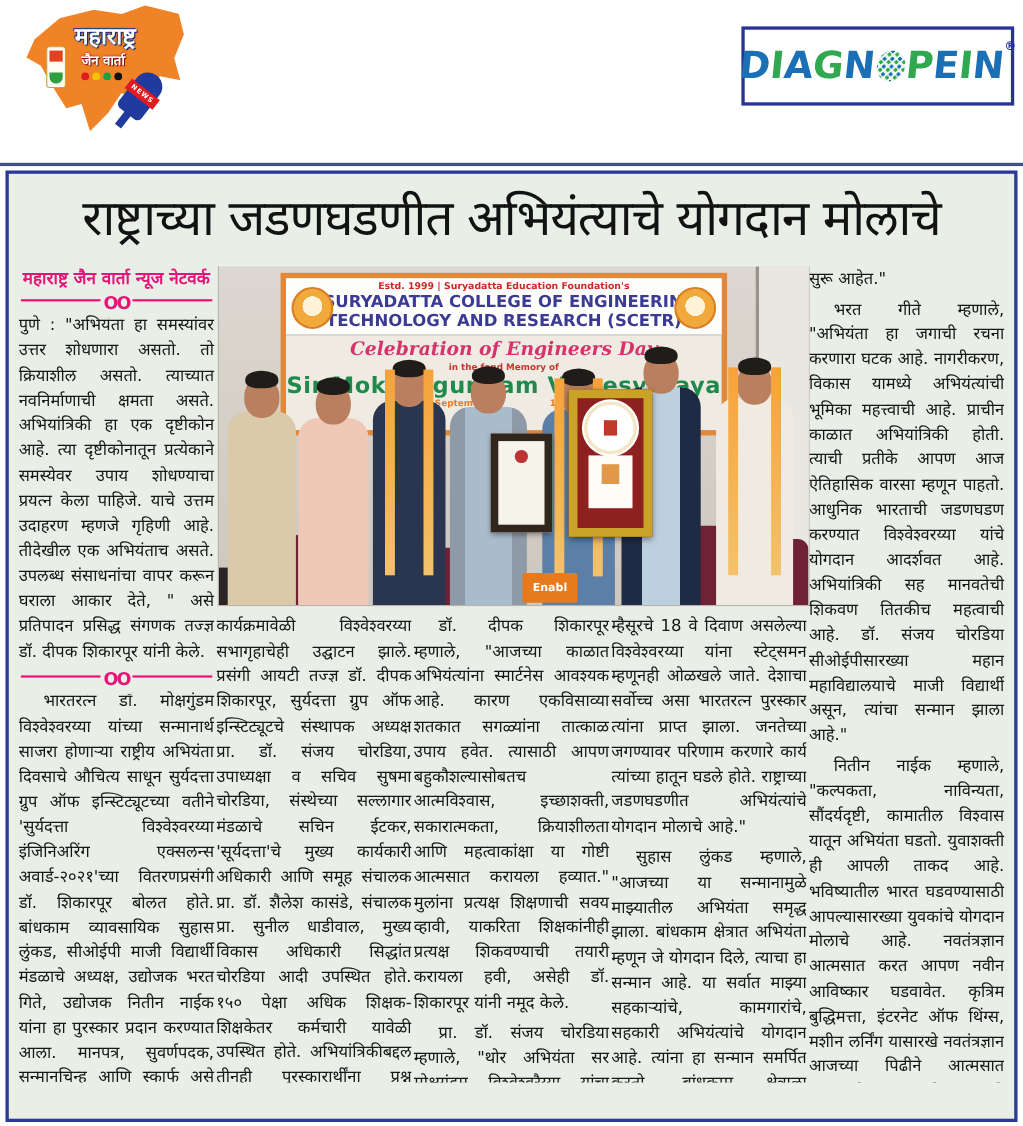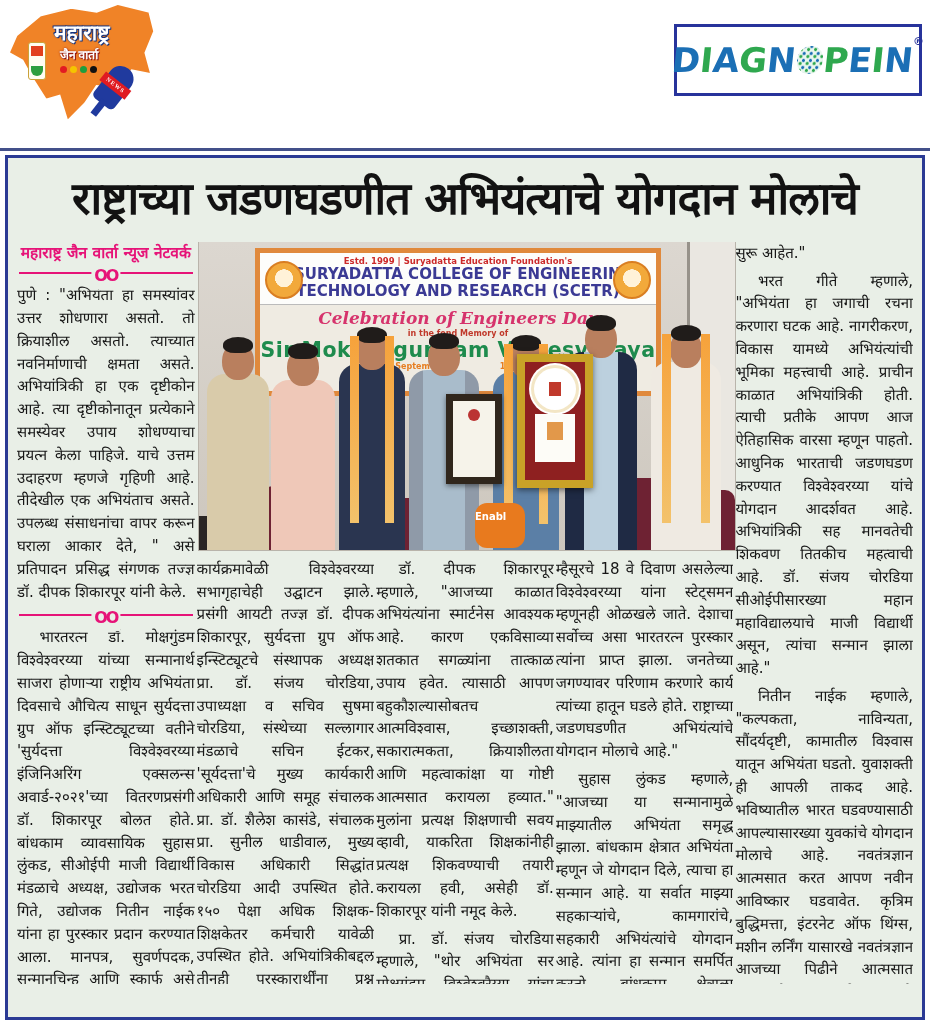--- a/index.html
+++ b/index.html
@@ -1,21 +1,21 @@
 <!DOCTYPE html>
 <html lang="mr"><head>
 <meta charset="utf-8">
 <style>
   * { margin:0; padding:0; box-sizing:border-box; }
   html,body { width:930px; background:#ffffff; font-family:"DejaVu Sans", sans-serif; }
   body { width:930px; height:1024px; position:relative; overflow:hidden; }
 
   
   .masthead { position:relative; height:150px; background:#fff; }
-  .mast-logo { position:absolute; left:2px; top:2px; width:158px; height:122px;font-family:Liberation Serif, serif; }
+  .mast-logo { position:absolute; left:16px; top:2px; width:158px; height:122px; }
   .mast-logo svg { position:absolute; left:0; top:0; }
   .logo-txt1 { position:absolute; left:52px; top:16px; color:#fff; font-weight:bold; font-size:21px;
                text-shadow:0 0 2px #15337e, 1px 1px 0 #15337e, -1px -1px 0 #15337e; }
   .logo-txt2 { position:absolute; left:58px; top:44px; color:#fff; font-weight:bold; font-size:12px;
                text-shadow:0 0 2px #8a1111, 1px 1px 0 #8a1111; }
   .logo-dots { position:absolute; left:58px; top:64px; display:flex; gap:3px; }
   .logo-dots i { width:7px; height:7px; border-radius:50%; display:block; }
   .emblem { position:absolute; left:26px; top:40px; width:18px; height:38px; background:#fffdf2;
             border:1px solid #caa23a; border-radius:3px; }
   .emblem::before { content:""; position:absolute; left:2px; top:3px; right:2px; height:10px; background:#e2401f; }
@@ -36,21 +36,21 @@
       background-image:radial-gradient(#2fa84f 32%, transparent 34%), radial-gradient(#1b6fb5 32%, transparent 34%);
       background-size:7px 7px, 7px 7px; background-position:0 0, 3px 4px; }
   .sponsor-reg { font-size:11px; color:#27339b; align-self:flex-start; margin-top:8px; font-weight:bold; }
   .mast-date { position:absolute; left:0; right:0; top:102px; text-align:center;
                font-size:26px; font-weight:bold; color:#101010; }
   .top-rule { position:absolute; left:0; right:0; top:148px; height:0; border-top:3px solid #43508a; }
 
   
   .article-box { position:absolute; left:5px; right:5px; top:155px; bottom:4px;
                  border:3px solid #2b3a94; background:#e9efe7; padding:6px 9px 8px; overflow:hidden; }
-  .headline { text-align:center; font-size:45px; font-weight:bold; color:#121212;
+  .headline { text-align:center; font-size:45px; font-weight:normal; color:#121212;
               white-space:nowrap; overflow:hidden; line-height:1.55; letter-spacing:-1px; }
   .subheadline { text-align:center; font-size:20.5px; font-weight:bold; color:#e61378;
                  white-space:nowrap; overflow:hidden; margin-top:2px; line-height:1.6; }
 
   .content { position:relative; display:flex; gap:2px; margin-top:8px; height:742px; overflow:hidden; }
   .col { flex:1; min-width:0; font-size:15px; line-height:1.52; color:#161616; text-align:justify; overflow:hidden; }
   .col p { margin-bottom:5px; }
   .col p.indent { text-indent:1.5em; }
   .col-pad { padding-top:316px; }
 
@@ -95,23 +95,23 @@
   .plate { width:42px; height:42px; margin:6px auto 4px; background:#fff; border-radius:50%;
            box-shadow:0 0 0 3px #f3e6c5, 0 0 0 5px #fff; position:relative; }
   .plate::after { content:""; position:absolute; left:50%; top:50%; transform:translate(-50%,-50%);
            width:12px; height:14px; background:#c0392b; }
   .cert { width:40px; height:48px; margin:0 auto; background:#fdfcf7; position:relative; }
   .cert::after { content:""; position:absolute; left:50%; top:8px; transform:translateX(-50%);
            width:16px; height:18px; background:#e2984a; }
 
   .chair { position:absolute; background:#6e2233; border-radius:10px 10px 0 0; z-index:0; }
   .table-edge { position:absolute; left:0; bottom:0; width:64px; height:34px; background:#2a2524; z-index:0; }
-  .watermark { position:absolute; left:276px; bottom:2px; width:50px; height:45px; background:#e87a1e;
-               color:#fff; font-size:10px; font-weight:bold; line-height:27px; text-align:left;
-               border-radius:12px; z-index:6; }
+  .watermark { position:absolute; left:276px; bottom:2px; width:50px; height:27px; background:#e87a1e;
+               color:#fff; font-size:10px; font-weight:bold; line-height:27px; text-align:center;
+               border-radius:2px; z-index:6; }
 </style>
 </head>
 <body>
 
 <header class="masthead">
   <div class="mast-logo">
     <svg width="158" height="122" viewBox="0 0 160 125">
       <path d="M14,34 L38,14 L70,6 L96,10 L118,2 L150,10 L155,30 L146,52 L152,74 L132,70 L118,88 L96,86 L84,104 L66,122 L58,96 L44,100 L30,78 L20,60 L6,52 Z" fill="#f08327" stroke="#ffffff" stroke-width="2"></path>
     </svg>
     <span class="logo-txt1">महाराष्ट्र</span>

